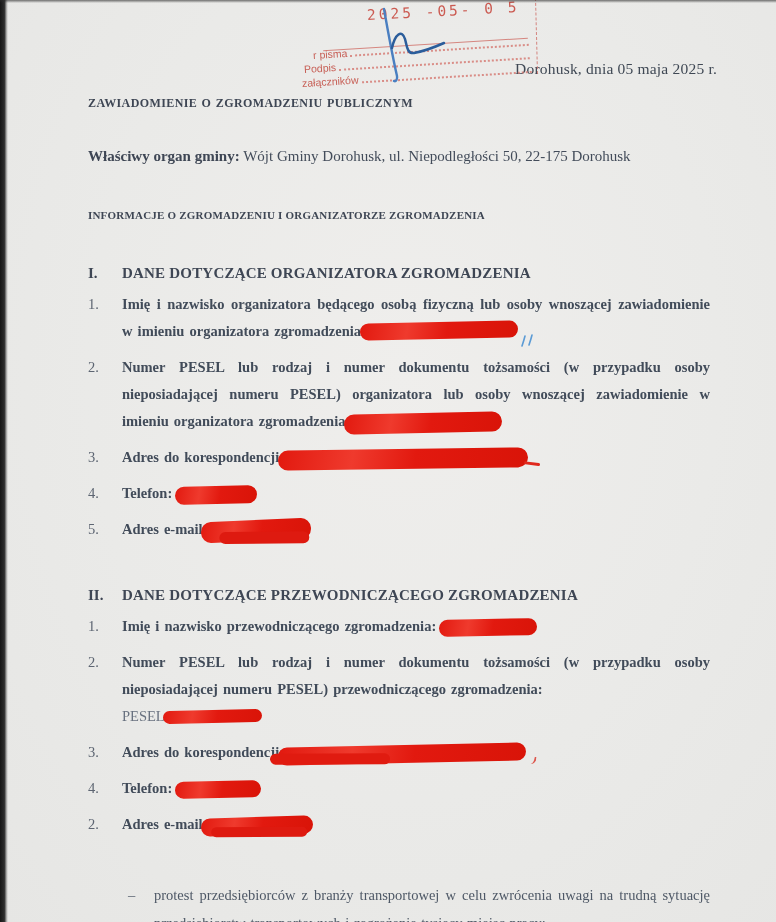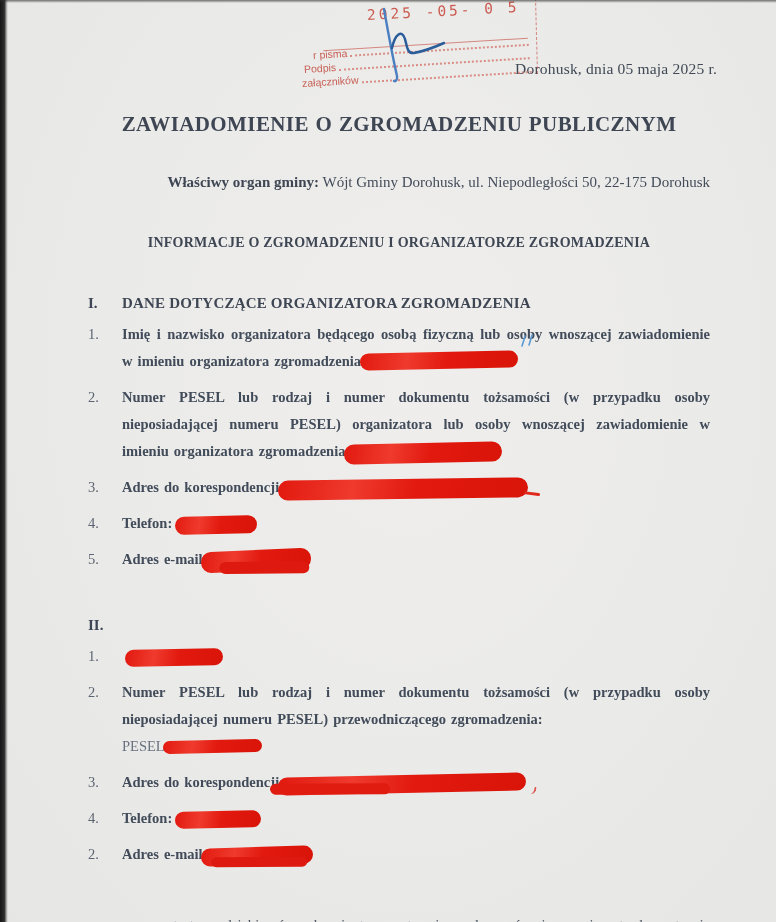--- a/index.html
+++ b/index.html
@@ -60,29 +60,29 @@
   .row-pisma{left:18px;top:49px;width:216px;}
   .row-podpis{left:9px;top:63px;width:226px;}
   .row-zal{left:7px;top:77px;width:230px;}
 
   .signature{position:absolute;left:62px;top:2px;z-index:3;}
   .blue-ticks{position:absolute;left:521px;top:334px;z-index:3;}
 
   
   .content{margin:0 66px 0 88px;}
   .doc-title{
-    margin:24px 0 0;text-align:center;
-    font-size:21px;font-weight:bold;color:#3e4654;
+    margin:8px 0 0;text-align:left;
+    font-size:12px;font-weight:bold;color:#3e4654;
     letter-spacing:.4px;word-spacing:1px;
   }
-  .organ-line{margin:37px 0 0;font-size:15px;color:#434c5a;text-align:right;}
+  .organ-line{margin:37px 0 0;font-size:15px;color:#434c5a;}
   .organ-line b{color:#3e4654;}
   .doc-subtitle{
-    margin:44px 0 0;text-align:center;
-    font-size:14px;font-weight:bold;color:#3e4654;letter-spacing:.2px;
+    margin:44px 0 0;
+    font-size:11px;font-weight:bold;color:#3e4654;letter-spacing:.2px;
   }
 
   .section{margin-top:44px;}
   .sec-head{display:flex;font-size:15px;font-weight:bold;color:#3e4654;}
   .sec-head .numeral{width:34px;flex:none;}
   .sec-head .sec-title{
     text-underline-offset:4px;
     text-decoration-thickness:1.5px;letter-spacing:.2px;
   }
   .item{display:flex;margin-top:9px;font-size:14.5px;line-height:27px;}
@@ -190,24 +190,25 @@
       </div>
       <div class="item">
         <span class="num">5.</span>
         <div class="itext"><span>Adres e-mail:</span><span class="redact overlap r-i5"></span></div>
       </div>
     </div>
 
     <div class="section">
       <div class="sec-head">
         <span class="numeral">II.</span>
+        <span class="sec-title">DANE DOTYCZĄCE PRZEWODNICZĄCEGO ZGROMADZENIA</span>
       </div>
       <div class="item">
         <span class="num">1.</span>
-        <div class="itext"><span class="redact r-ii1"></span></div>
+        <div class="itext"><span>Imię i nazwisko przewodniczącego zgromadzenia:</span><span class="redact r-ii1"></span></div>
       </div>
       <div class="item">
         <span class="num">2.</span>
         <div class="itext"><span>Numer PESEL lub rodzaj i numer dokumentu tożsamości (w przypadku osoby nieposiadającej numeru PESEL) przewodniczącego zgromadzenia:</span>
           <div class="subline"><span>PESEL:</span><span class="redact overlap r-pesel"></span></div>
         </div>
       </div>
       <div class="item">
         <span class="num">3.</span>
         <div class="itext"><span>Adres do korespondencji:</span><span class="redact overlap r-ii3"></span></div>

